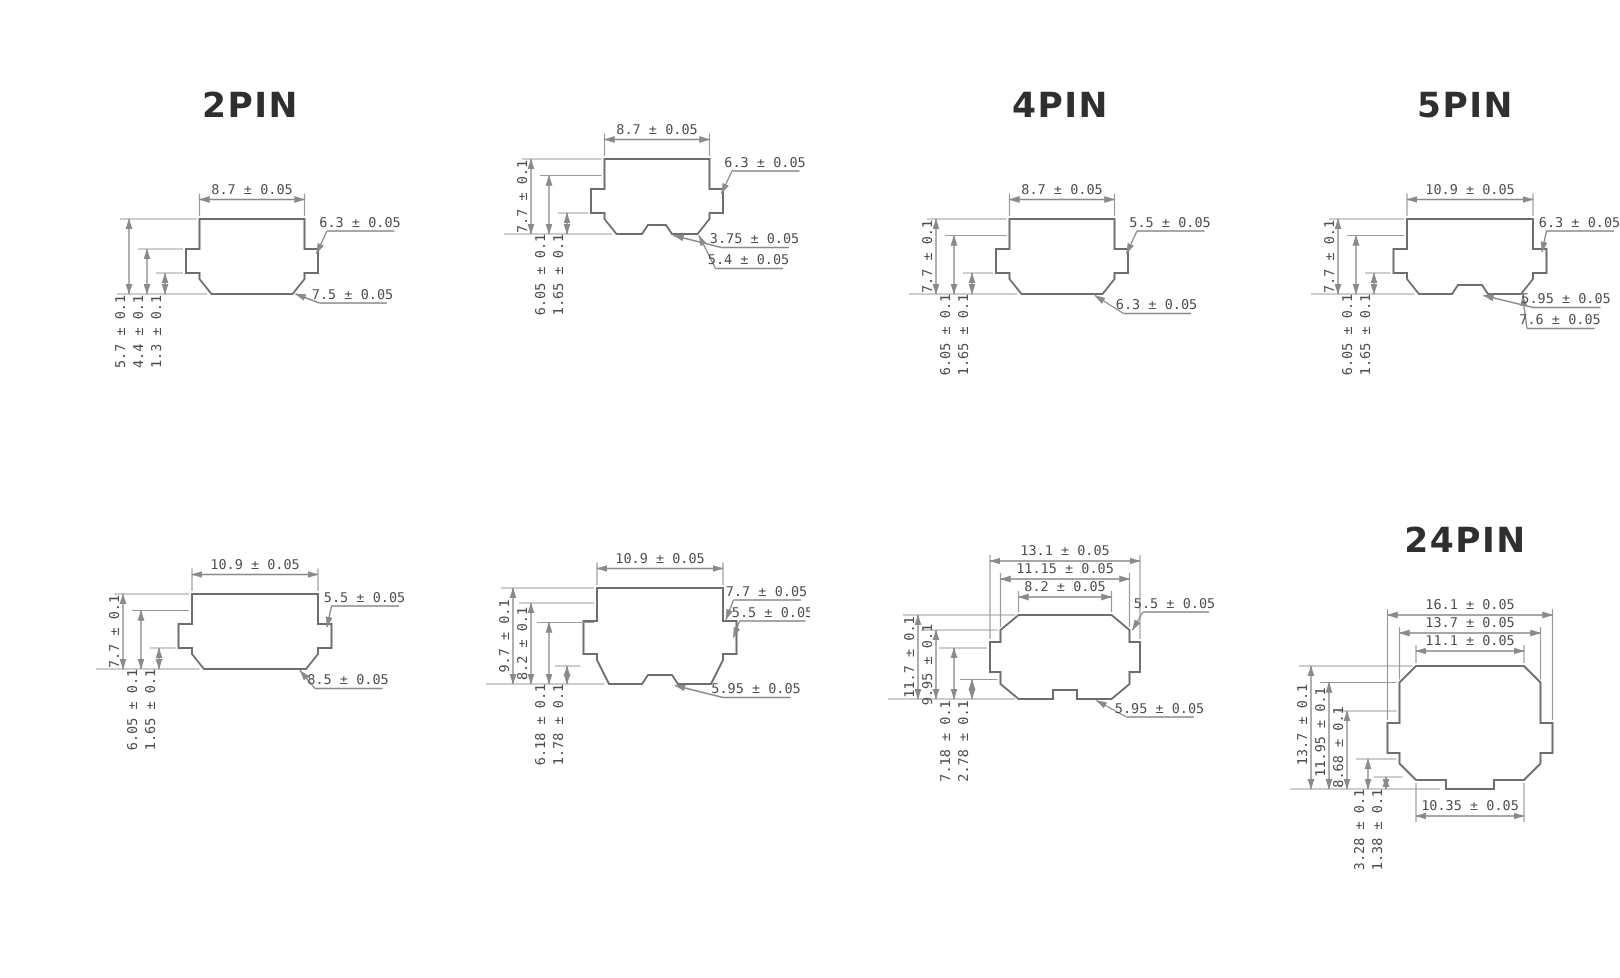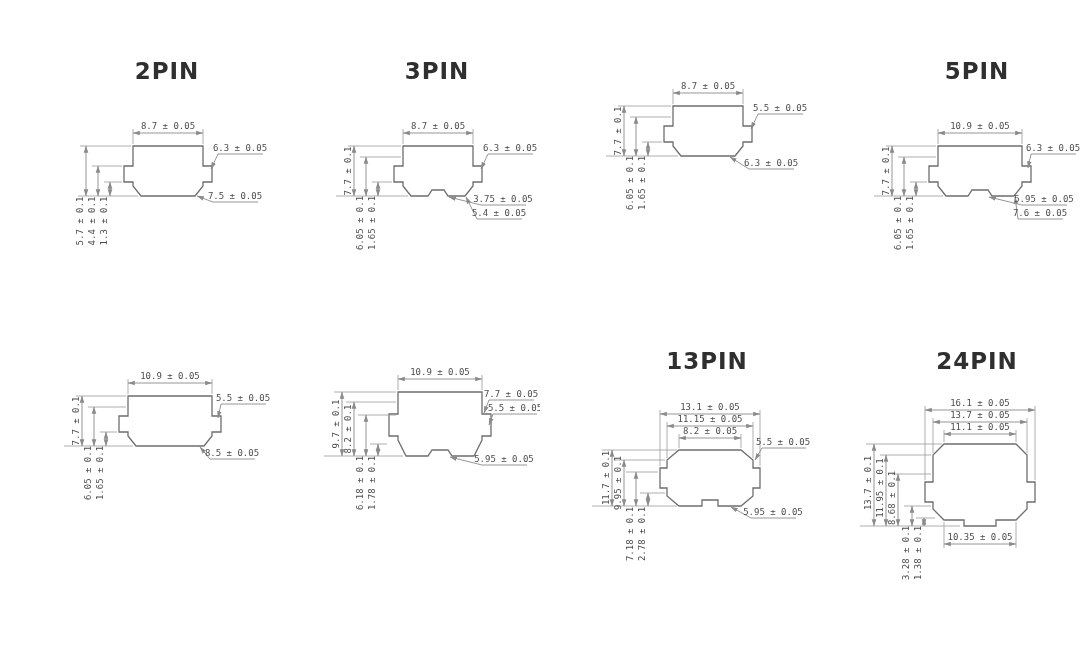--- a/index.html
+++ b/index.html
@@ -54,21 +54,20 @@
       <text class="dt" x="168" y="31" text-anchor="middle">8.7 ± 0.05</text>
       <text class="dt" x="240" y="53" text-anchor="middle">6.3 ± 0.05</text>
       <text class="dt" x="235" y="101" text-anchor="middle">7.5 ± 0.05</text>
       <text class="dt" transform="rotate(-90 107 123)" x="107" y="123" text-anchor="middle">1.3 ± 0.1</text>
       <text class="dt" transform="rotate(-90 95 123)" x="95" y="123" text-anchor="middle">4.4 ± 0.1</text>
       <text class="dt" transform="rotate(-90 83 123)" x="83" y="123" text-anchor="middle">5.7 ± 0.1</text>
     </svg>
   </div>
 
   <div class="panel">
-    <div class="title">3PIN</div>
     <svg class="draw" width="270" height="215" viewBox="0 0 270 215">
       <path class="ol" d="M133 48 H203 V68 H212 V84 H203 V88 L195 98 H178 L174 92 H162 L158 98 H141 L133 88 V84 H124 V68 H133 Z"></path>
       <g>
         <line class="ext" x1="133" y1="46" x2="133" y2="31"></line>
         <line class="ext" x1="203" y1="46" x2="203" y2="31"></line>
         <line class="dl" x1="133" y1="35" x2="203" y2="35" marker-start="url(#arr)" marker-end="url(#arr)"></line>
         <line class="dl" x1="218" y1="56" x2="263" y2="56"></line>
         <line class="dl" x1="218" y1="56" x2="211" y2="71" marker-end="url(#arr)"></line>
         <line class="ext" x1="138" y1="98" x2="66" y2="98"></line>
         <line class="ext" x1="131" y1="48" x2="78" y2="48"></line>
@@ -86,20 +85,21 @@
       <text class="dt" x="240" y="53" text-anchor="middle">6.3 ± 0.05</text>
       <text class="dt" transform="rotate(-90 81 73)" x="81" y="73" text-anchor="middle">7.7 ± 0.1</text>
       <text class="dt" transform="rotate(-90 93 125)" x="93" y="125" text-anchor="middle">6.05 ± 0.1</text>
       <text class="dt" transform="rotate(-90 105 125)" x="105" y="125" text-anchor="middle">1.65 ± 0.1</text>
       <text class="dt" x="233" y="104" text-anchor="middle">3.75 ± 0.05</text>
       <text class="dt" x="229" y="118" text-anchor="middle">5.4 ± 0.05</text>
     </svg>
   </div>
 
   <div class="panel">
+    <div class="title">4PIN</div>
     <svg class="draw" width="270" height="215" viewBox="0 0 270 215">
       <path class="ol" d="M133 48 H203 V68 H212 V84 H203 V88 L195 98 H141 L133 88 V84 H124 V68 H133 Z"></path>
       <g>
         <line class="ext" x1="133" y1="46" x2="133" y2="31"></line>
         <line class="ext" x1="203" y1="46" x2="203" y2="31"></line>
         <line class="dl" x1="133" y1="35" x2="203" y2="35" marker-start="url(#arr)" marker-end="url(#arr)"></line>
         <line class="dl" x1="218" y1="56" x2="263" y2="56"></line>
         <line class="dl" x1="218" y1="56" x2="211" y2="71" marker-end="url(#arr)"></line>
         <line class="ext" x1="138" y1="98" x2="66" y2="98"></line>
         <line class="ext" x1="131" y1="48" x2="78" y2="48"></line>
@@ -208,21 +208,20 @@
       <text class="dt" x="245" y="63" text-anchor="middle">5.5 ± 0.05</text>
       <text class="dt" transform="rotate(-90 69 76)" x="69" y="76" text-anchor="middle">9.7 ± 0.1</text>
       <text class="dt" transform="rotate(-90 81 81)" x="81" y="81" text-anchor="middle">8.2 ± 0.1</text>
       <text class="dt" transform="rotate(-90 93 135)" x="93" y="135" text-anchor="middle">6.18 ± 0.1</text>
       <text class="dt" transform="rotate(-90 105 135)" x="105" y="135" text-anchor="middle">1.78 ± 0.1</text>
       <text class="dt" x="234" y="114" text-anchor="middle">5.95 ± 0.05</text>
     </svg>
   </div>
 
   <div class="panel">
-    <div class="title">13PIN</div>
     <svg class="draw" width="270" height="215" viewBox="0 0 270 215">
       <path class="ol" d="M139 62 L201 62 L213 72 L213 80 L220 80 L220 100 L213 100 L213 108 L201 118 L178 118 L178 112 L162 112 L162 118 L139 118 L127 108 L127 100 L120 100 L120 80 L127 80 L127 72 Z"></path>
       <g>
         <line class="ext" x1="120" y1="78" x2="120" y2="22"></line>
         <line class="ext" x1="220" y1="78" x2="220" y2="22"></line>
         <line class="dl" x1="120" y1="26" x2="220" y2="26" marker-start="url(#arr)" marker-end="url(#arr)"></line>
         <line class="ext" x1="127" y1="70" x2="127" y2="34"></line>
         <line class="ext" x1="213" y1="70" x2="213" y2="34"></line>
         <line class="dl" x1="127" y1="38" x2="213" y2="38" marker-start="url(#arr)" marker-end="url(#arr)"></line>
         <line class="ext" x1="139" y1="60" x2="139" y2="46"></line>

